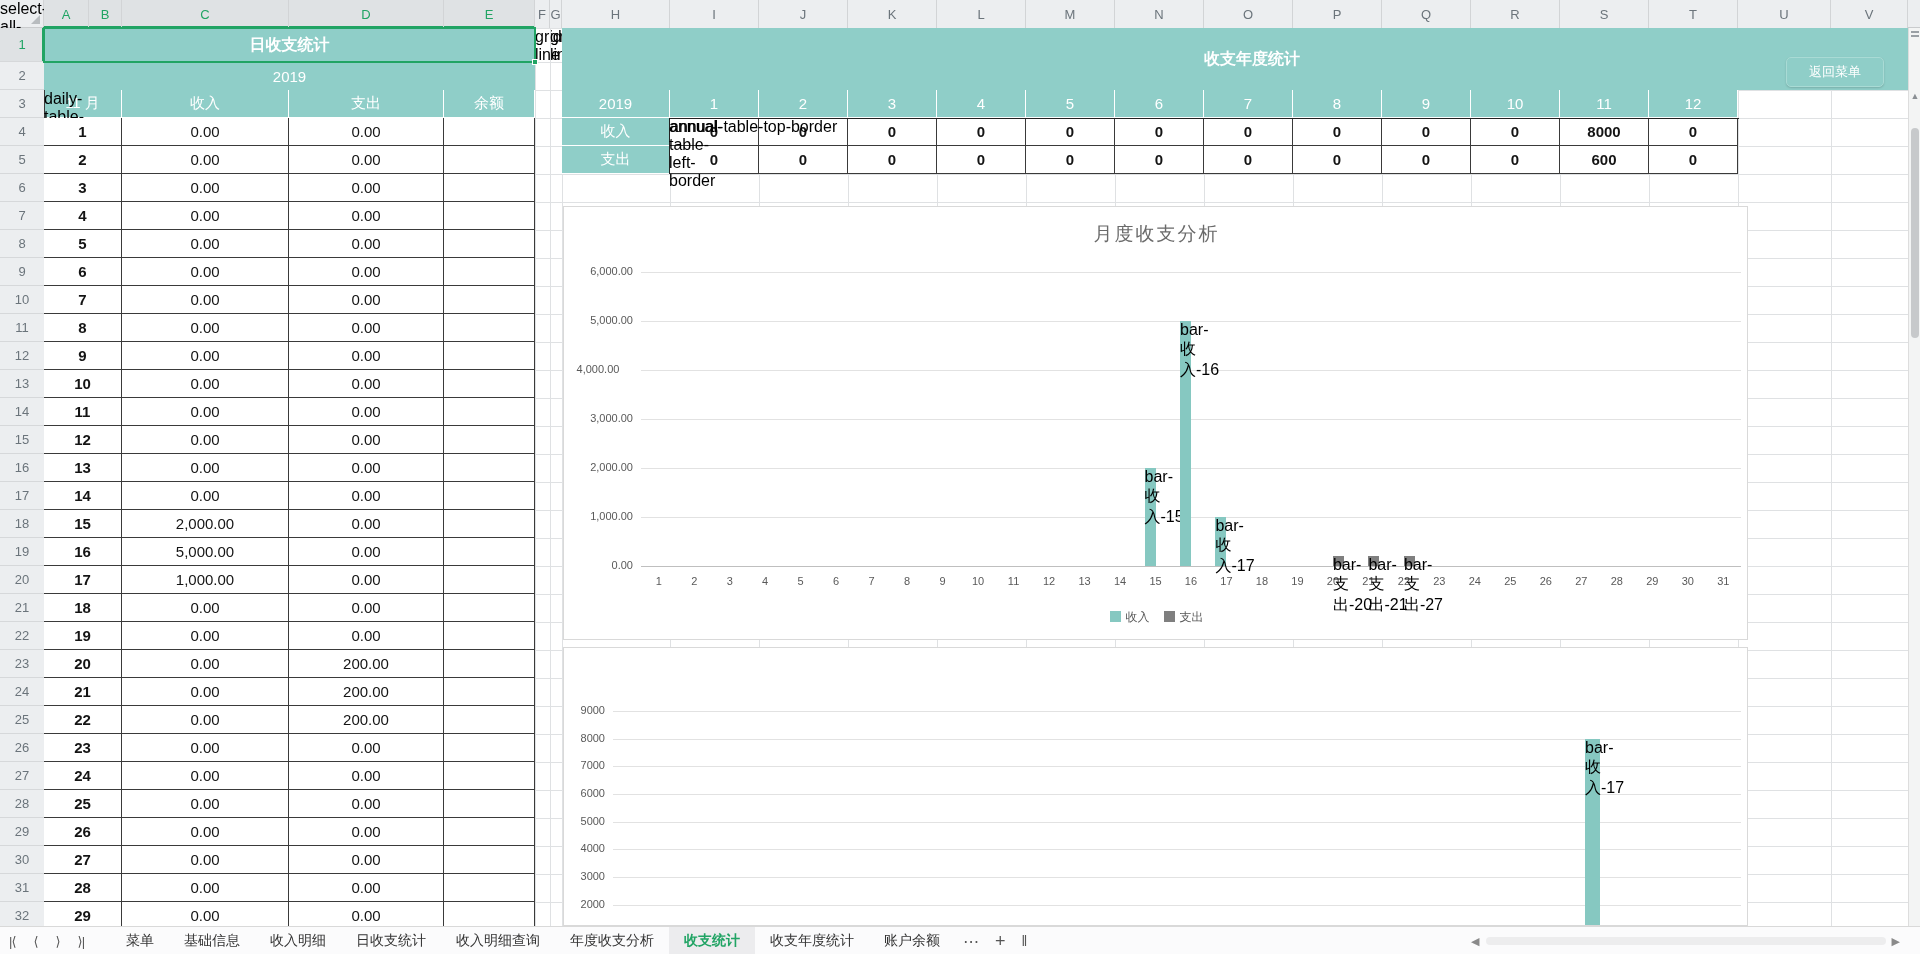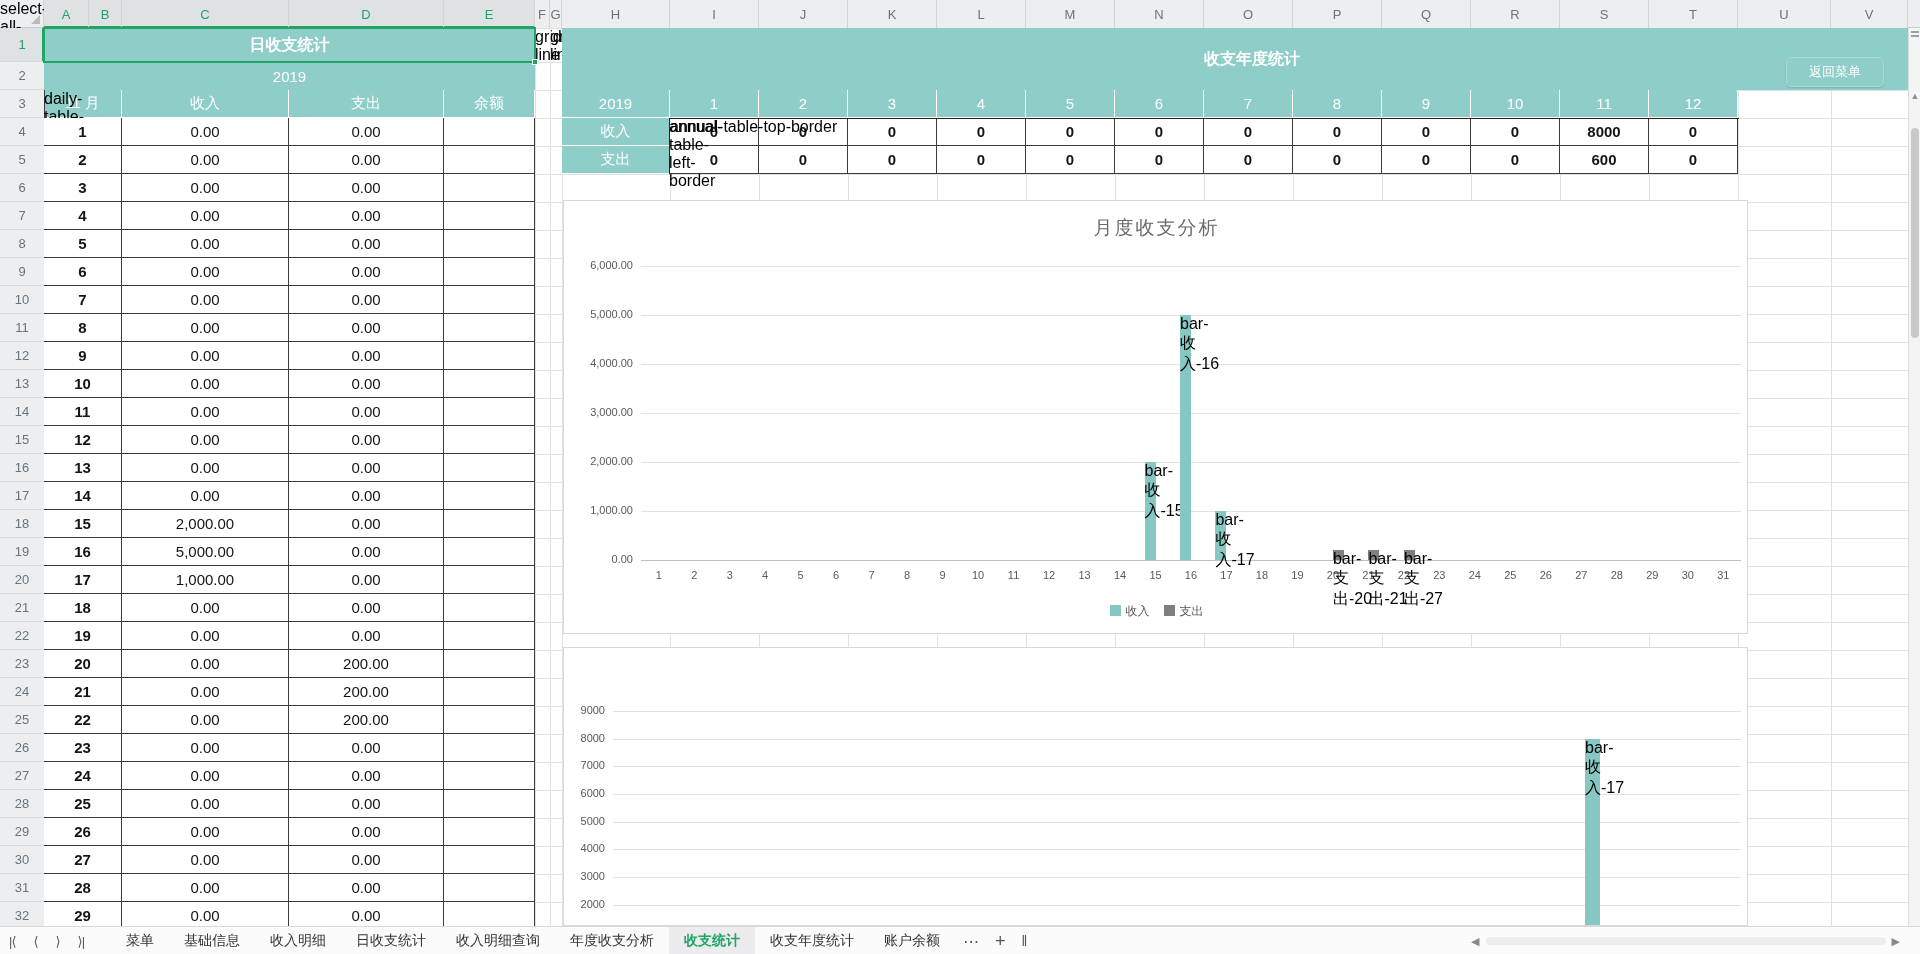--- a/index.html
+++ b/index.html
@@ -316,31 +316,31 @@
       <div class="cell datacell" style="position: absolute; left: 1026px; top: 146px; width: 89px; height: 28px; box-sizing: border-box; font-weight: 600;">0</div>
       <div class="cell datacell" style="position: absolute; left: 1115px; top: 146px; width: 89px; height: 28px; box-sizing: border-box; font-weight: 600;">0</div>
       <div class="cell datacell" style="position: absolute; left: 1204px; top: 146px; width: 89px; height: 28px; box-sizing: border-box; font-weight: 600;">0</div>
       <div class="cell datacell" style="position: absolute; left: 1293px; top: 146px; width: 89px; height: 28px; box-sizing: border-box; font-weight: 600;">0</div>
       <div class="cell datacell" style="position: absolute; left: 1382px; top: 146px; width: 89px; height: 28px; box-sizing: border-box; font-weight: 600;">0</div>
       <div class="cell datacell" style="position: absolute; left: 1471px; top: 146px; width: 89px; height: 28px; box-sizing: border-box; font-weight: 600;">0</div>
       <div class="cell datacell" style="position: absolute; left: 1560px; top: 146px; width: 89px; height: 28px; box-sizing: border-box; font-weight: 600;">600</div>
       <div class="cell datacell" style="position: absolute; left: 1649px; top: 146px; width: 89px; height: 28px; box-sizing: border-box; font-weight: 600;">0</div>
       <div style="position: absolute; left: 670px; top: 118px; width: 1069px; height: 1px; box-sizing: border-box; background: rgb(34, 34, 34);">annual-table-top-border</div>
       <div style="position: absolute; left: 669px; top: 118px; width: 1px; height: 56px; box-sizing: border-box; background: rgb(34, 34, 34);">annual-table-left-border</div>
-      <div class="chartbox" style="position: absolute; left: 563px; top: 200px; width: 1185px; height: 434px; box-sizing: border-box; overflow: hidden; padding-left: 40px;">
+      <div class="chartbox" style="position: absolute; left: 563px; top: 206px; width: 1185px; height: 434px; box-sizing: border-box; overflow: hidden; padding-left: 40px;">
         <div class="charttitle" style="left: 0px; top: 14px; width: 1185px;">月度收支分析</div>
         <div class="ytick" style="left: -1px; top: 352px; width: 70px;">0.00</div>
         <div class="axline" style="left: 77px; top: 359px; width: 1100px;"></div>
         <div class="ytick" style="left: -1px; top: 303px; width: 70px;">1,000.00</div>
         <div class="gline" style="left: 77px; top: 310px; width: 1100px;"></div>
         <div class="ytick" style="left: -1px; top: 254px; width: 70px;">2,000.00</div>
         <div class="gline" style="left: 77px; top: 261px; width: 1100px;"></div>
         <div class="ytick" style="left: -1px; top: 205px; width: 70px;">3,000.00</div>
         <div class="gline" style="left: 77px; top: 212px; width: 1100px;"></div>
-        <div class="ytick" style="left: -1px; top: 156px; width: 70px;">4,000.00</div>
+        <div class="ytick" style="left: -1px; top: 156px; width: 70px; text-align: center;">4,000.00</div>
         <div class="gline" style="left: 77px; top: 163px; width: 1100px;"></div>
         <div class="ytick" style="left: -1px; top: 107px; width: 70px;">5,000.00</div>
         <div class="gline" style="left: 77px; top: 114px; width: 1100px;"></div>
         <div class="ytick" style="left: -1px; top: 58px; width: 70px;">6,000.00</div>
         <div class="gline" style="left: 77px; top: 65px; width: 1100px;"></div>
         <div class="xtick" style="left: 77px; top: 368px; width: 35.4839px;">1</div>
         <div class="xtick" style="left: 112.484px; top: 368px; width: 35.4839px;">2</div>
         <div class="xtick" style="left: 147.968px; top: 368px; width: 35.4839px;">3</div>
         <div class="xtick" style="left: 183.452px; top: 368px; width: 35.4839px;">4</div>
         <div class="xtick" style="left: 218.935px; top: 368px; width: 35.4839px;">5</div>

